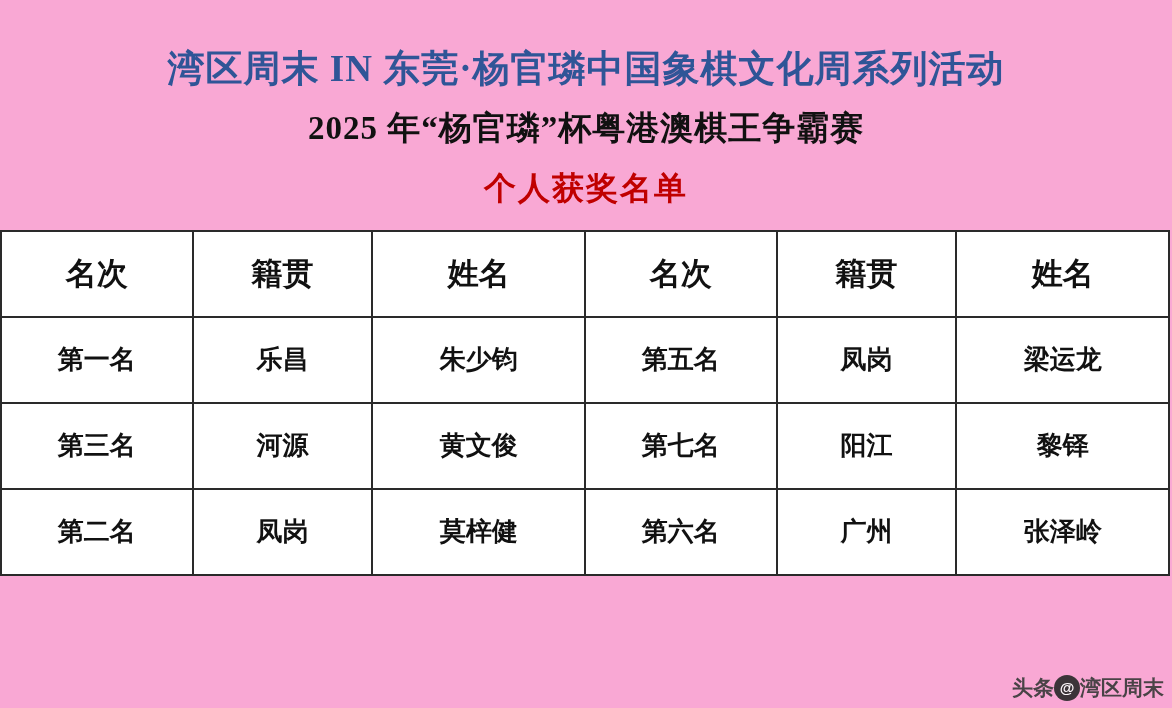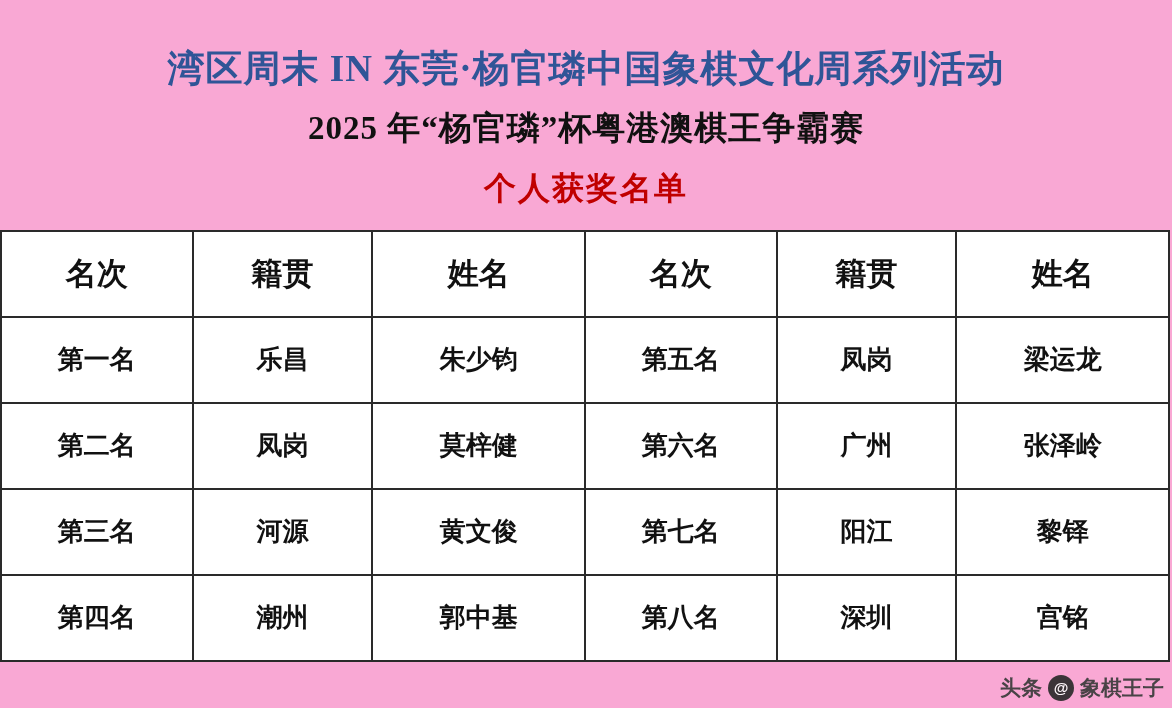--- a/index.html
+++ b/index.html
@@ -71,21 +71,21 @@
   .col-rank { width: 16.4%; }
   .col-origin { width: 15.4%; }
   .col-name { width: 18.2%; }
   .red { color: #c00000; }
   .watermark {
     position: absolute;
     right: 8px;
     bottom: 6px;
     display: flex;
     align-items: center;
-    gap: 6px;
+    gap: 0;
     opacity: 0.92;
     pointer-events: none;
   }
   .wm-text {
     font-family: "Liberation Sans", sans-serif;
     font-size: 21px;
     font-weight: 700;
     color: #3b3b3b;
   }
   .wm-logo {
@@ -134,45 +134,37 @@
     <tbody>
       <tr>
         <td class="red">第一名</td>
         <td>乐昌</td>
         <td>朱少钧</td>
         <td class="red">第五名</td>
         <td>凤岗</td>
         <td>梁运龙</td>
       </tr>
       <tr>
-        <td class="red">第二名</td>
-        <td>凤岗</td>
-        <td>莫梓健</td>
-        <td class="red">第六名</td>
-        <td>广州</td>
-        <td>张泽岭</td>
-      </tr>
-      <tr>
         <td class="red">第三名</td>
         <td>河源</td>
         <td>黄文俊</td>
         <td class="red">第七名</td>
         <td>阳江</td>
         <td>黎铎</td>
       </tr>
       <tr>
-        <td class="red">第四名</td>
-        <td>潮州</td>
-        <td>郭中基</td>
-        <td class="red">第八名</td>
-        <td>深圳</td>
-        <td>宫铭</td>
+        <td class="red">第二名</td>
+        <td>凤岗</td>
+        <td>莫梓健</td>
+        <td class="red">第六名</td>
+        <td>广州</td>
+        <td>张泽岭</td>
       </tr>
     </tbody>
   </table>
 
   <div class="watermark">
     <span class="wm-text">头条</span>
     <span class="wm-logo">@</span>
-    <span class="wm-text">象棋王子</span>
+    <span class="wm-text">湾区周末</span>
   </div>
 
 </div>
 
 </body></html>

